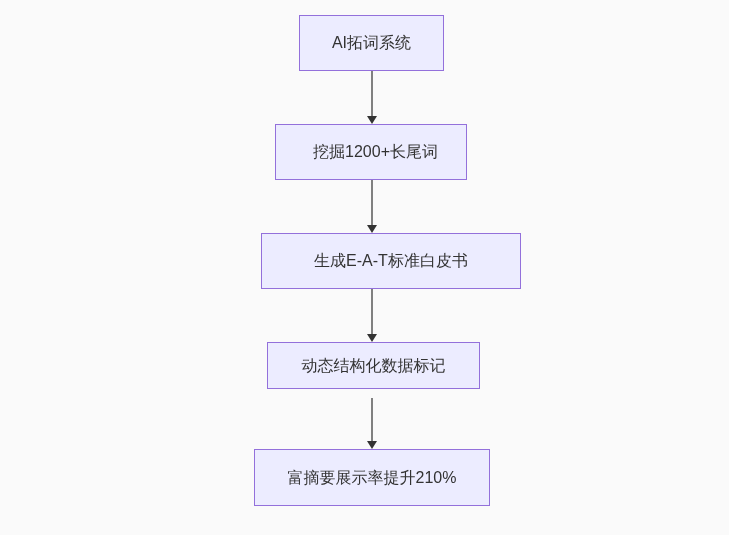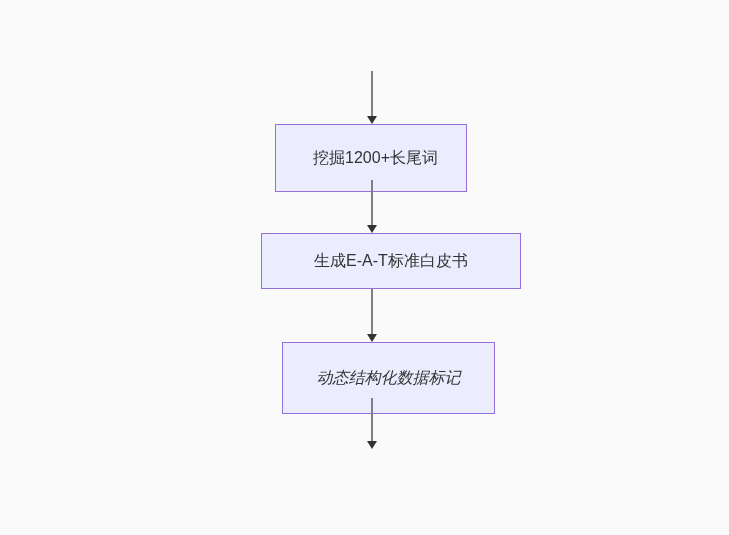--- a/index.html
+++ b/index.html
@@ -22,23 +22,23 @@
     border: 1px solid #9370DB;
     color: #333333;
     font-size: 16px;
     display: flex;
     align-items: center;
     justify-content: center;
     text-align: center;
     line-height: 1.2;
   }
   .flow-node-1 { left: 299px; top: 15px;  width: 145px; height: 56px; }
-  .flow-node-2 { left: 275px; top: 124px; width: 192px; height: 68px; padding-left: 9px; }
+  .flow-node-2 { left: 275px; top: 124px; width: 192px; height: 56px; padding-left: 9px; }
   .flow-node-3 { left: 261px; top: 233px; width: 260px; height: 56px; }
-  .flow-node-4 { left: 282px; top: 342px; width: 213px; height: 72px; font-style: italic; }
+  .flow-node-4 { left: 267px; top: 342px; width: 213px; height: 47px; }
   .flow-node-5 { left: 254px; top: 449px; width: 236px; height: 57px; }
 
   .flow-arrow {
     position: absolute;
     left: 366px;           
     width: 11px;
     display: flex;
     flex-direction: column;
     align-items: center;
   }
@@ -57,20 +57,23 @@
   .flow-arrow-1 { top: 71px;  height: 53px; }
   .flow-arrow-2 { top: 180px; height: 53px; }
   .flow-arrow-3 { top: 289px; height: 53px; }
   .flow-arrow-4 { top: 398px; height: 51px; }
 </style>
 </head>
 <body>
 
 <div class="canvas">
 
+  <div class="flow-node flow-node-1">
+    <span>AI拓词系统</span>
+  </div>
 
   <div class="flow-arrow flow-arrow-1">
     <div class="shaft"></div>
     <div class="head"></div>
   </div>
 
   <div class="flow-node flow-node-2">
     <span>挖掘1200+长尾词</span>
   </div>
 
@@ -90,14 +93,17 @@
 
   <div class="flow-node flow-node-4">
     <span>动态结构化数据标记</span>
   </div>
 
   <div class="flow-arrow flow-arrow-4">
     <div class="shaft"></div>
     <div class="head"></div>
   </div>
 
+  <div class="flow-node flow-node-5">
+    <span>富摘要展示率提升210%</span>
+  </div>
 
 </div>
 
 </body></html>

